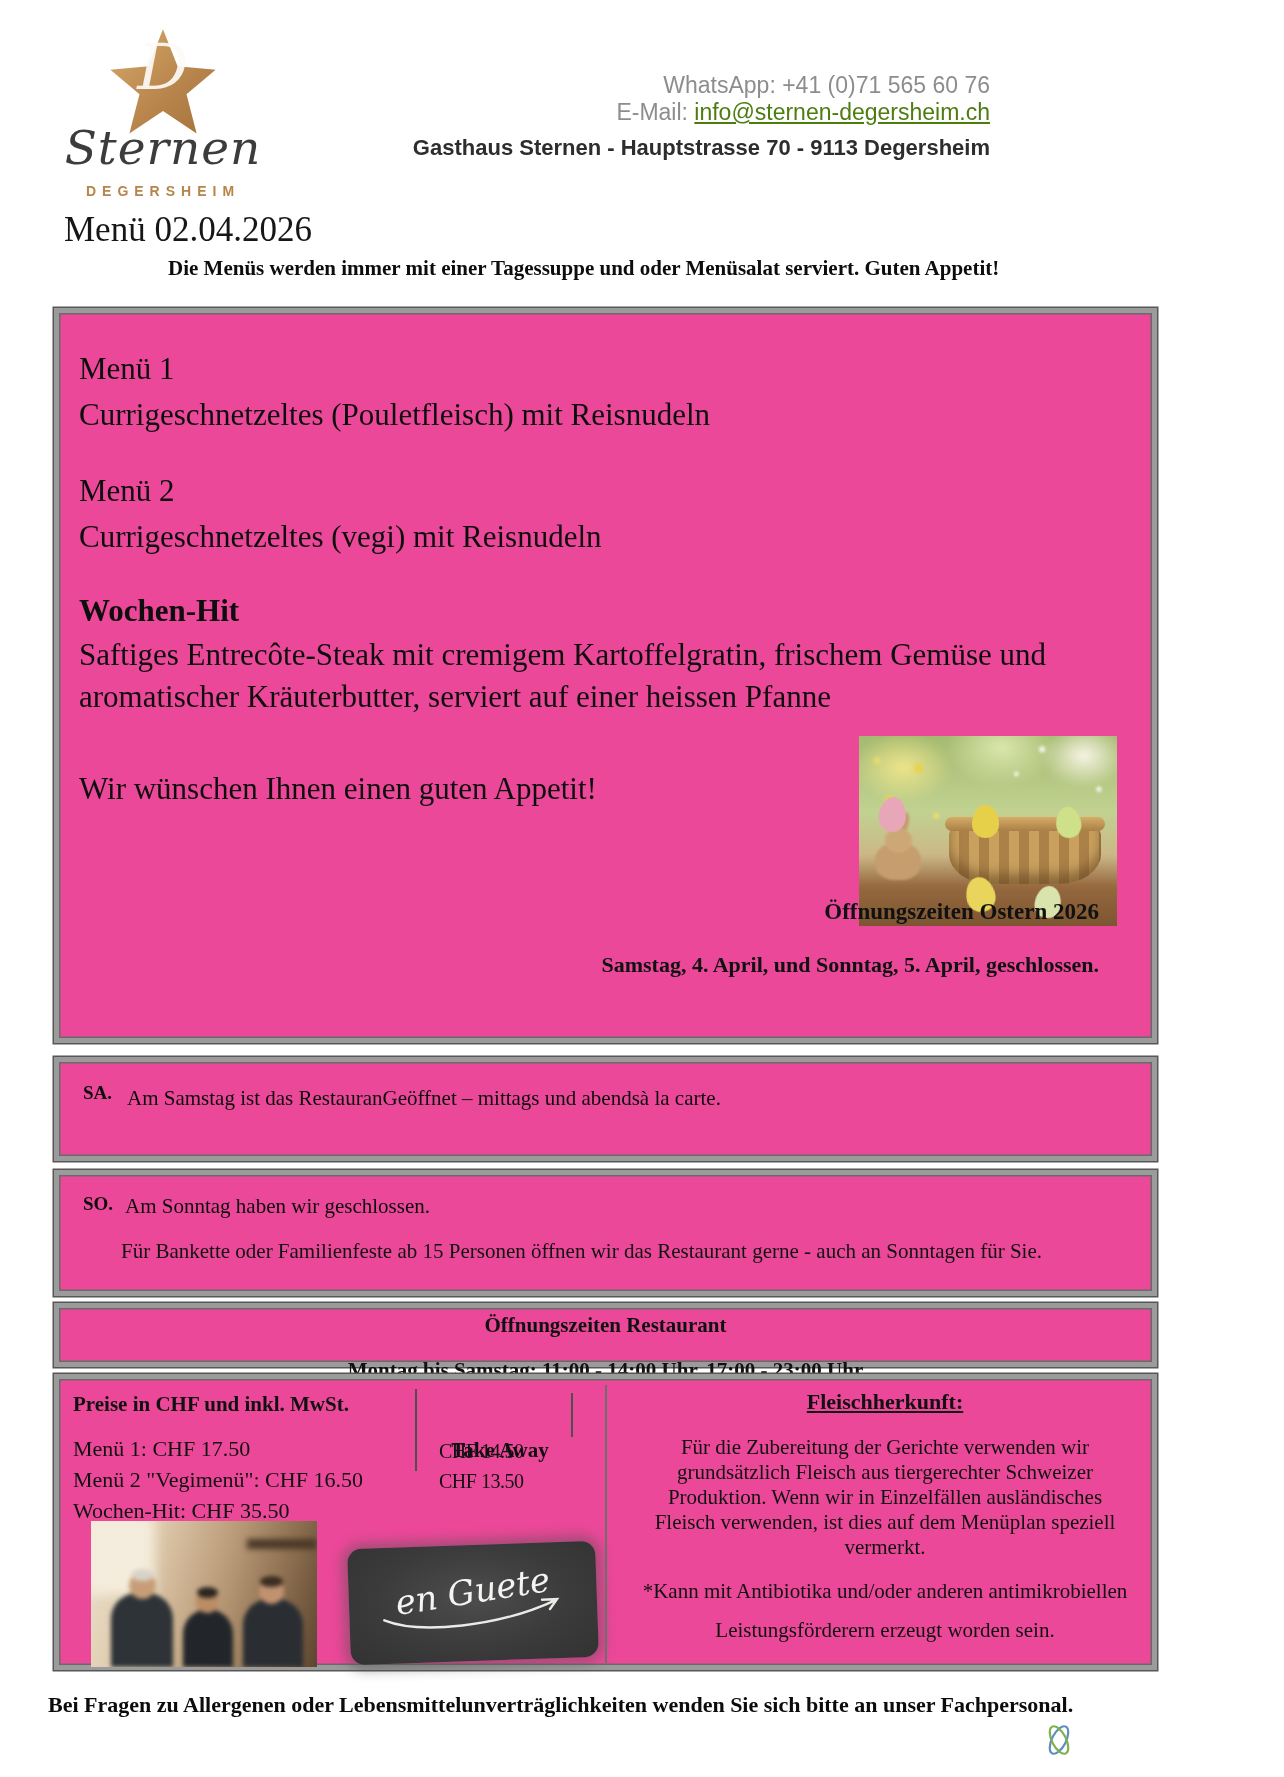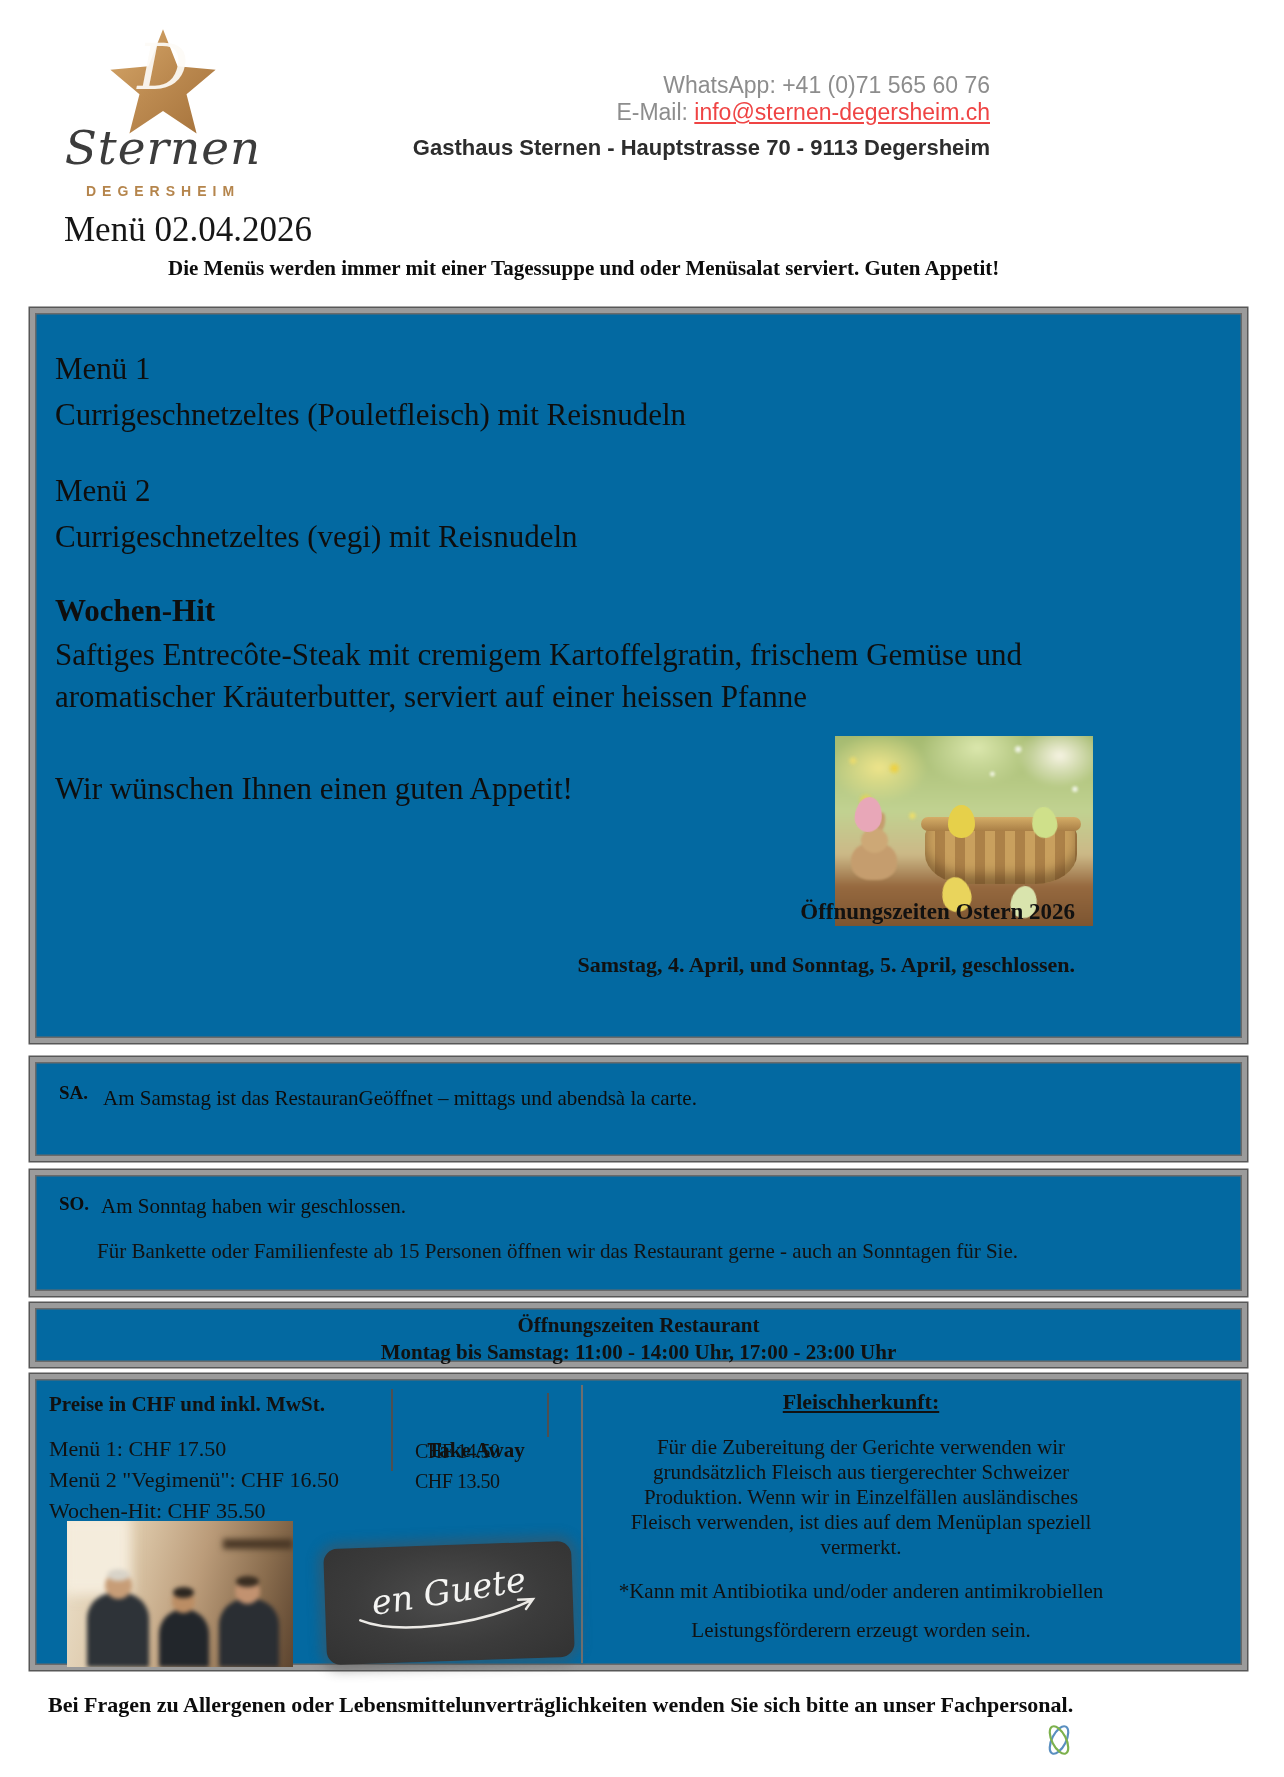--- a/index.html
+++ b/index.html
@@ -14,29 +14,29 @@
           font-family:"DejaVu Serif",serif;font-style:italic;font-size:64px;color:#fdfbf7;opacity:.92;}
   .logo-name{font-family:"DejaVu Serif",serif;font-style:italic;font-size:47px;color:#3c3c3c;
              margin-top:-16px;letter-spacing:1px;}
   .logo-loc{font-family:"Liberation Sans",sans-serif;font-size:14px;font-weight:bold;
             letter-spacing:6px;color:#b5854c;margin-top:8px;}
 
   .contact{position:absolute;right:294px;top:72px;text-align:right;
            font-family:"Liberation Sans",sans-serif;}
   .contact .row1{font-size:23px;color:#8d8d8d;line-height:27px;}
   .contact .row2{font-size:23px;color:#8d8d8d;line-height:27px;}
-  .contact a.email{color:#ef4444;text-decoration:underline;cursor:pointer;}
+  .contact a.email{color:#4d7c0f;text-decoration:underline;cursor:pointer;}
   .contact .row3{font-size:22px;color:#2d2d2d;font-weight:600;margin-top:9px;}
 
   
   .doc-title{position:absolute;left:64px;top:210px;font-size:35px;color:#161616;}
   .intro{position:absolute;left:168px;top:256px;font-size:21px;font-weight:bold;color:#0d0d0d;}
 
   
-  .gbox{position:absolute;left:30px;width:1217px;background:#0369a1;
+  .gbox{position:absolute;left:54px;width:1103px;background:#ec4899;
         border:5px solid #9b9b9b;
         box-shadow:0 0 0 1.5px #575757, inset 0 0 0 1.5px #6a6a6a;box-sizing:border-box;}
 
   .box-main{top:308px;height:735px;}
   .box-sa{top:1057px;height:104px;}
   .box-so{top:1170px;height:126px;}
   .box-hours{top:1303px;height:64px;}
   .box-bottom{top:1374px;height:296px;}
 
   
@@ -83,21 +83,21 @@
   .egg.g2{width:26px;height:32px;background:#d9e4ad;right:56px;bottom:8px;transform:rotate(10deg);}
 
   
   .abbr{position:absolute;left:24px;font-size:19px;font-weight:bold;color:#0d0d0d;}
   .row-text{position:absolute;font-size:21px;font-weight:normal;color:#0d0d0d;white-space:nowrap;}
   .note-text{position:absolute;font-size:21px;color:#121212;white-space:nowrap;}
 
   
   .hours-wrap{padding-top:5px;text-align:center;}
   .hours-title{font-size:21px;font-weight:bold;}
-  .hours-line{font-size:21px;font-weight:bold;margin-top:2px;}
+  .hours-line{font-size:21px;font-weight:bold;margin-top:20px;}
 
   
   .p-heading{position:absolute;left:14px;top:13px;font-size:21px;font-weight:bold;white-space:nowrap;}
   .ta-heading{position:absolute;left:372px;top:19px;width:138px;text-align:center;font-size:21px;font-weight:bold;margin-top:40px;}
   .vline{position:absolute;width:0;border-left:2px solid #4f4f4f;}
   .vl-col{left:356px;top:10px;height:82px;}
   .vl-flank{left:512px;top:14px;height:44px;}
   .vl-main{left:546px;top:6px;height:278px;border-left:2px solid #6e6e6e;}
   .price-list{position:absolute;left:14px;top:54px;font-size:22px;line-height:31px;white-space:nowrap;}
   .ta-list{position:absolute;left:380px;top:57px;font-size:20px;line-height:30px;white-space:nowrap;

